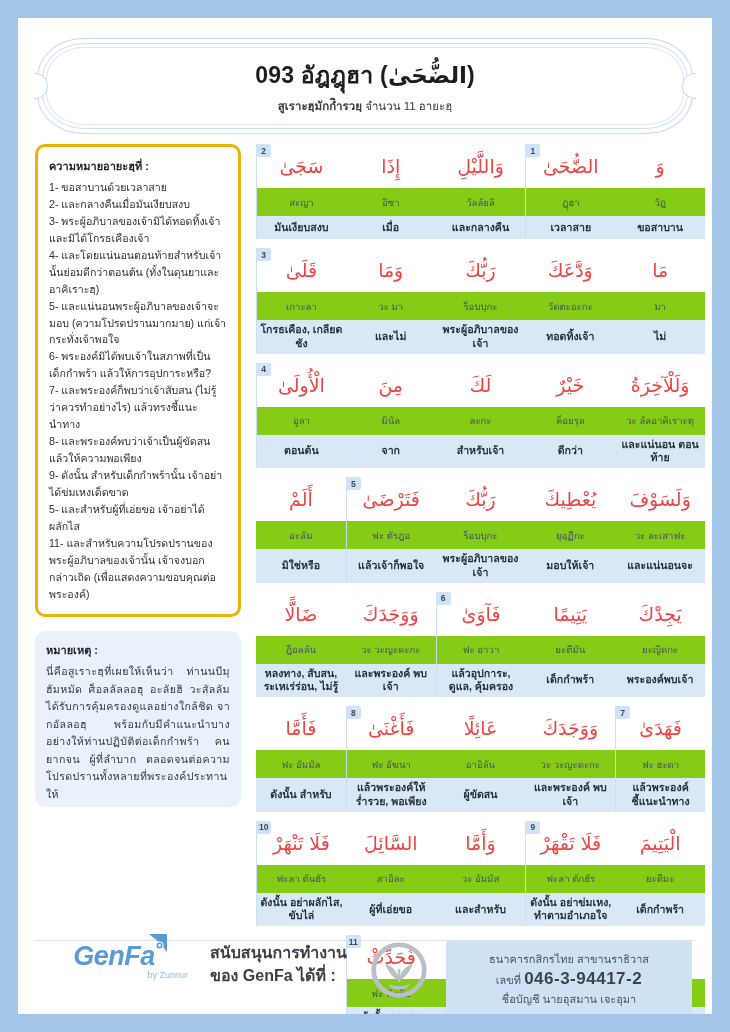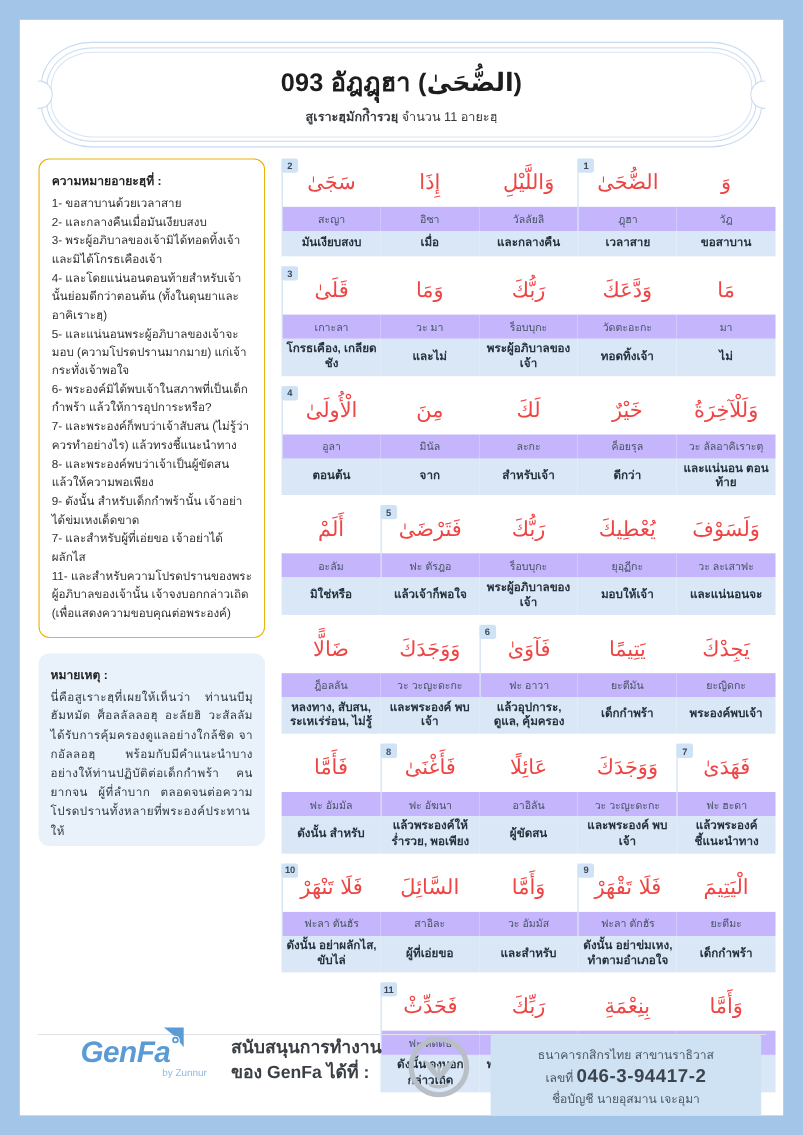--- a/index.html
+++ b/index.html
@@ -20,34 +20,34 @@
   .bump.right { right:-4px; border-radius:13px 0 0 13px; border-right:none; }
   .cartouche-text { position:absolute; inset:0; display:flex; flex-direction:column; justify-content:center; align-items:center; z-index:3; }
   .title { font-size:23px; font-weight:700; color:#1d1d1f; letter-spacing:.2px; }
   .subtitle { margin-top:4px; font-size:11.5px; color:#36393d; }
   .subtitle b { font-weight:700; }
 
   
   .content { position:absolute; top:126px; left:17px; right:7px; bottom:96px; display:flex; gap:15px; }
 
   .sidebar { width:206px; flex:none; }
-  .meanings-box { border:1px solid #eab308; border-radius:10px; padding:10px 11px 12px; }
+  .meanings-box { border:3px solid #eab308; border-radius:10px; padding:10px 11px 12px; }
   .box-title { font-weight:700; font-size:11px; color:#222; margin-bottom:4px; }
   .meaning-line { font-size:10.6px; line-height:1.6; color:#2e2e30; text-align:left; }
   .note-box { margin-top:14px; background:#e9f1fa; border-radius:10px; padding:10px 11px 4px; }
   .note-text { font-size:10.6px; line-height:1.65; color:#33383e; letter-spacing:.4px; text-align:justify; }
 
   
   .main { flex:1; }
   .wrow { display:flex; flex-direction:row-reverse; margin-bottom:9px; }
   .wcell { width:20%; display:flex; flex-direction:column; position:relative; }
   .wcell.ayah-end { border-left:1px solid #cbdff3; }
   .ar { height:44px; display:flex; align-items:center; justify-content:center;
     font-family:"DejaVu Sans",sans-serif; font-size:19px; color:#ef4444; direction:rtl; }
-  .tr { height:22px; background:#c4b5fd; font-size:9.6px; color:#45525f;
+  .tr { height:28px; background:#84cc16; font-size:9.6px; color:#45525f;
     display:flex; align-items:center; justify-content:center; text-align:center; }
   .th { flex:1; min-height:23px; background:#d9e7f6; font-size:10.6px; font-weight:600; color:#26313c;
     display:flex; align-items:center; justify-content:center; text-align:center; padding:3px 2px; line-height:1.3; }
   .badge { position:absolute; top:0; left:-1px; min-width:15px; height:13px; padding:0 3px;
     background:#cfe2f6; border-radius:2.5px; font-size:8.5px; font-weight:700; color:#3c4a58;
     display:flex; align-items:center; justify-content:center; z-index:2; }
 
   
   .footer { position:absolute; left:16px; right:16px; bottom:0; height:74px;
     border-top:1px solid #e0e4e9; display:flex; align-items:flex-start; }
@@ -89,21 +89,21 @@
           <div>
               <div class="meaning-line">1- ขอสาบานด้วยเวลาสาย</div>
               <div class="meaning-line">2- และกลางคืนเมื่อมันเงียบสงบ</div>
               <div class="meaning-line">3- พระผู้อภิบาลของเจ้ามิได้ทอดทิ้งเจ้า และมิได้โกรธเคืองเจ้า</div>
               <div class="meaning-line">4- และโดยแน่นอนตอนท้ายสำหรับเจ้านั้นย่อมดีกว่าตอนต้น (ทั้งในดุนยาและอาคิเราะฮฺ)</div>
               <div class="meaning-line">5- และแน่นอนพระผู้อภิบาลของเจ้าจะมอบ (ความโปรดปรานมากมาย) แก่เจ้า กระทั่งเจ้าพอใจ</div>
               <div class="meaning-line">6- พระองค์มิได้พบเจ้าในสภาพที่เป็นเด็กกำพร้า แล้วให้การอุปการะหรือ?</div>
               <div class="meaning-line">7- และพระองค์ก็พบว่าเจ้าสับสน (ไม่รู้ว่าควรทำอย่างไร) แล้วทรงชี้แนะนำทาง</div>
               <div class="meaning-line">8- และพระองค์พบว่าเจ้าเป็นผู้ขัดสน แล้วให้ความพอเพียง</div>
               <div class="meaning-line">9- ดังนั้น สำหรับเด็กกำพร้านั้น เจ้าอย่าได้ข่มเหงเด็ดขาด</div>
-              <div class="meaning-line">7- และสำหรับผู้ที่เอ่ยขอ เจ้าอย่าได้ผลักไส</div>
+              <div class="meaning-line">5- และสำหรับผู้ที่เอ่ยขอ เจ้าอย่าได้ผลักไส</div>
               <div class="meaning-line">11- และสำหรับความโปรดปรานของพระผู้อภิบาลของเจ้านั้น เจ้าจงบอกกล่าวเถิด (เพื่อแสดงความขอบคุณต่อพระองค์)</div>
             </div>
         </div>
         <div class="note-box">
           <div class="box-title">หมายเหตุ :</div>
           <div class="note-text">นี่คือสูเราะฮฺที่เผยให้เห็นว่า ท่านนบีมุฮัมหมัด ศ็อลลัลลอฮุ อะลัยฮิ วะสัลลัม ได้รับการคุ้มครองดูแลอย่างใกล้ชิด จากอัลลอฮฺ พร้อมกับมีคำแนะนำบางอย่างให้ท่านปฏิบัติต่อเด็กกำพร้า คนยากจน ผู้ที่ลำบาก ตลอดจนต่อความโปรดปรานทั้งหลายที่พระองค์ประทานให้</div>
         </div>
       </div>
 
       <div class="main">

